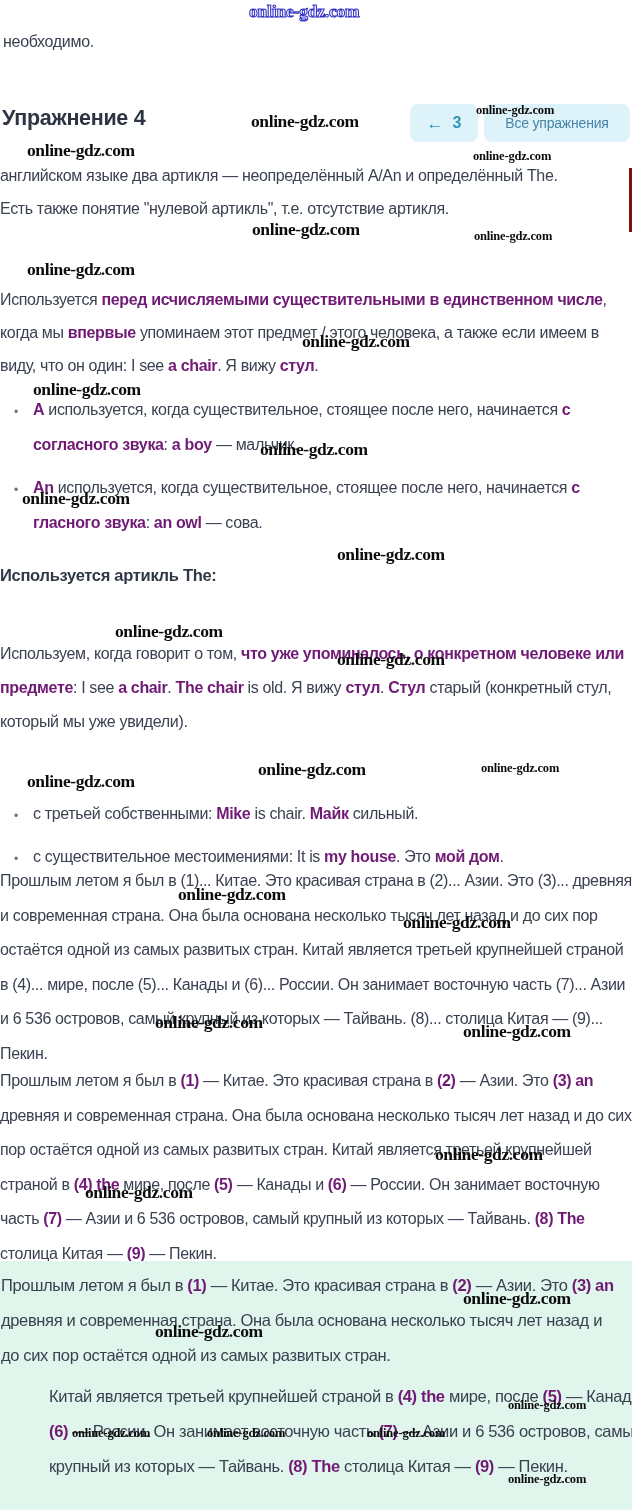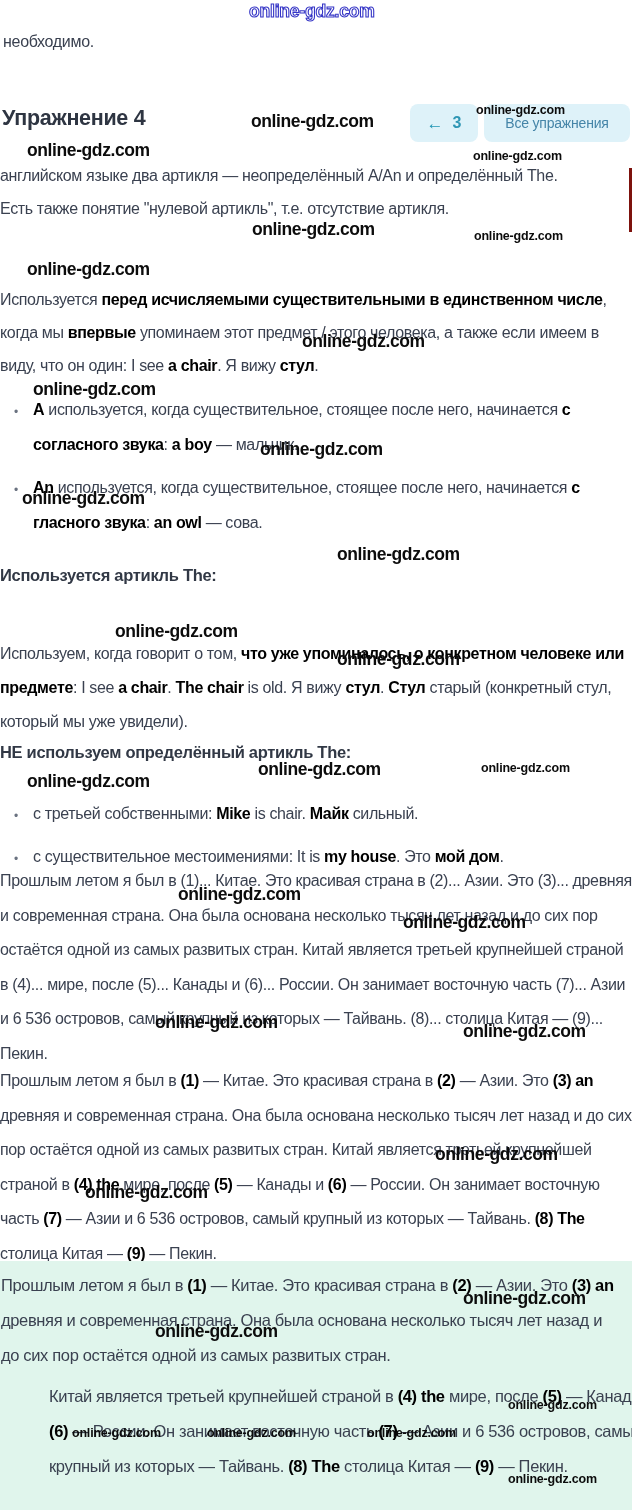--- a/index.html
+++ b/index.html
@@ -4,21 +4,21 @@
 <style>
   html,body{margin:0;padding:0;background:#ffffff;}
   #page{
     position:relative;width:632px;height:1510px;overflow:hidden;background:#ffffff;
     font-family:"Liberation Sans",sans-serif;color:#3a4150;
   }
   .blk{position:absolute;left:0;width:632px;}
   .p{font-size:16px;line-height:34px;letter-spacing:-0.35px;}
   .lh33{line-height:33px;}
   .lh345{line-height:34.5px;}
-  .b{font-weight:700;color:#000000;}
+  .b{font-weight:700;color:#701a75;}
   .h{font-size:16.5px;font-weight:700;color:#313845;letter-spacing:-0.3px;}
   .cont-text{font-size:16px;letter-spacing:-0.3px;left:3px;}
   .title{font-size:21.5px;font-weight:700;color:#2e3542;left:2px;letter-spacing:-0.3px;}
   .btn{
     position:absolute;top:104px;height:38px;border-radius:8px;border:none;
     background:#def2f9;display:flex;align-items:center;justify-content:center;
     font-family:"Liberation Sans",sans-serif;cursor:pointer;
   }
   .btn-back{left:410px;width:68px;gap:9px;}
   .btn-back .arrow{color:#2196b4;font-size:17px;line-height:1;}
@@ -26,21 +26,21 @@
   .btn-all{left:484px;width:146px;color:#4585a8;font-size:14px;letter-spacing:-0.2px;}
   .bullet{position:absolute;left:0;width:630px;padding-left:33px;box-sizing:border-box;
     font-size:16px;line-height:35px;letter-spacing:-0.35px;}
   .bullet .dot{position:absolute;left:14px;top:3px;font-size:12px;color:#6a7280;}
   .hl{
     position:absolute;left:0;top:1261px;width:632px;height:249px;background:#e0f5ec;
     box-sizing:border-box;padding:7px 2px 0 1px;
   }
   .hl .p{position:relative;font-size:16.5px;line-height:35px;letter-spacing:-0.35px;width:614px;}
   .hl .p + .p{margin-top:6px;margin-left:48px;}
-  .wm{position:absolute;white-space:nowrap;font-weight:700;color:#0c0c0c;line-height:1.1;}
+  .wm{position:absolute;white-space:nowrap;font-weight:700;color:#0c0c0c;line-height:1.1;font-family:Liberation Serif, serif;}
   .wm-lg{font-size:17.5px;letter-spacing:-0.4px;}
   .wm-sm{font-size:12.5px;letter-spacing:-0.2px;}
   .wm-outline{font-size:17.5px;color:#3535c6;letter-spacing:-0.2px;}
   @supports (-webkit-text-stroke: 1px black){
     .wm-outline{color:#ffffff;-webkit-text-stroke:1.1px #3535c6;}
   }
   .red-marker{position:absolute;right:0;top:168px;width:3px;height:64px;background:#7d120d;}
 </style>
 </head>
 <body>
@@ -73,21 +73,20 @@
   <div class="bullet" style="top:470px">
     <span class="dot">•</span>
     <span><span class="b">An</span><span> используется, когда существительное, стоящее после него, начинается </span><span class="b">с гласного звука</span><span>: </span><span class="b">an owl</span><span> — сова.</span></span>
   </div>
 
   <div class="blk h" style="top:566px">Используется артикль The:</div>
 
 
   <div class="blk p" style="top:637px"><span>Используем, когда говорит о том, </span><span class="b">что уже упоминалось, о конкретном человеке или предмете</span><span>: I see </span><span class="b">a chair</span><span>. </span><span class="b">The chair</span><span> is old. Я вижу </span><span class="b">стул</span><span>. </span><span class="b">Стул</span><span> старый (конкретный стул, который мы уже увидели).</span></div>
 
-  <div class="blk h" style="top:743px">НЕ используем определённый артикль The:</div>
 
   <div class="bullet" style="top:796px">
     <span class="dot">•</span>
     <span><span>с третьей собственными: </span><span class="b">Mike</span><span> is chair. </span><span class="b">Майк</span><span> сильный.</span></span>
   </div>
 
   <div class="bullet" style="top:839px">
     <span class="dot">•</span>
     <span><span>с существительное местоимениями: It is </span><span class="b">my house</span><span>. Это </span><span class="b">мой дом</span><span>.</span></span>
   </div>

